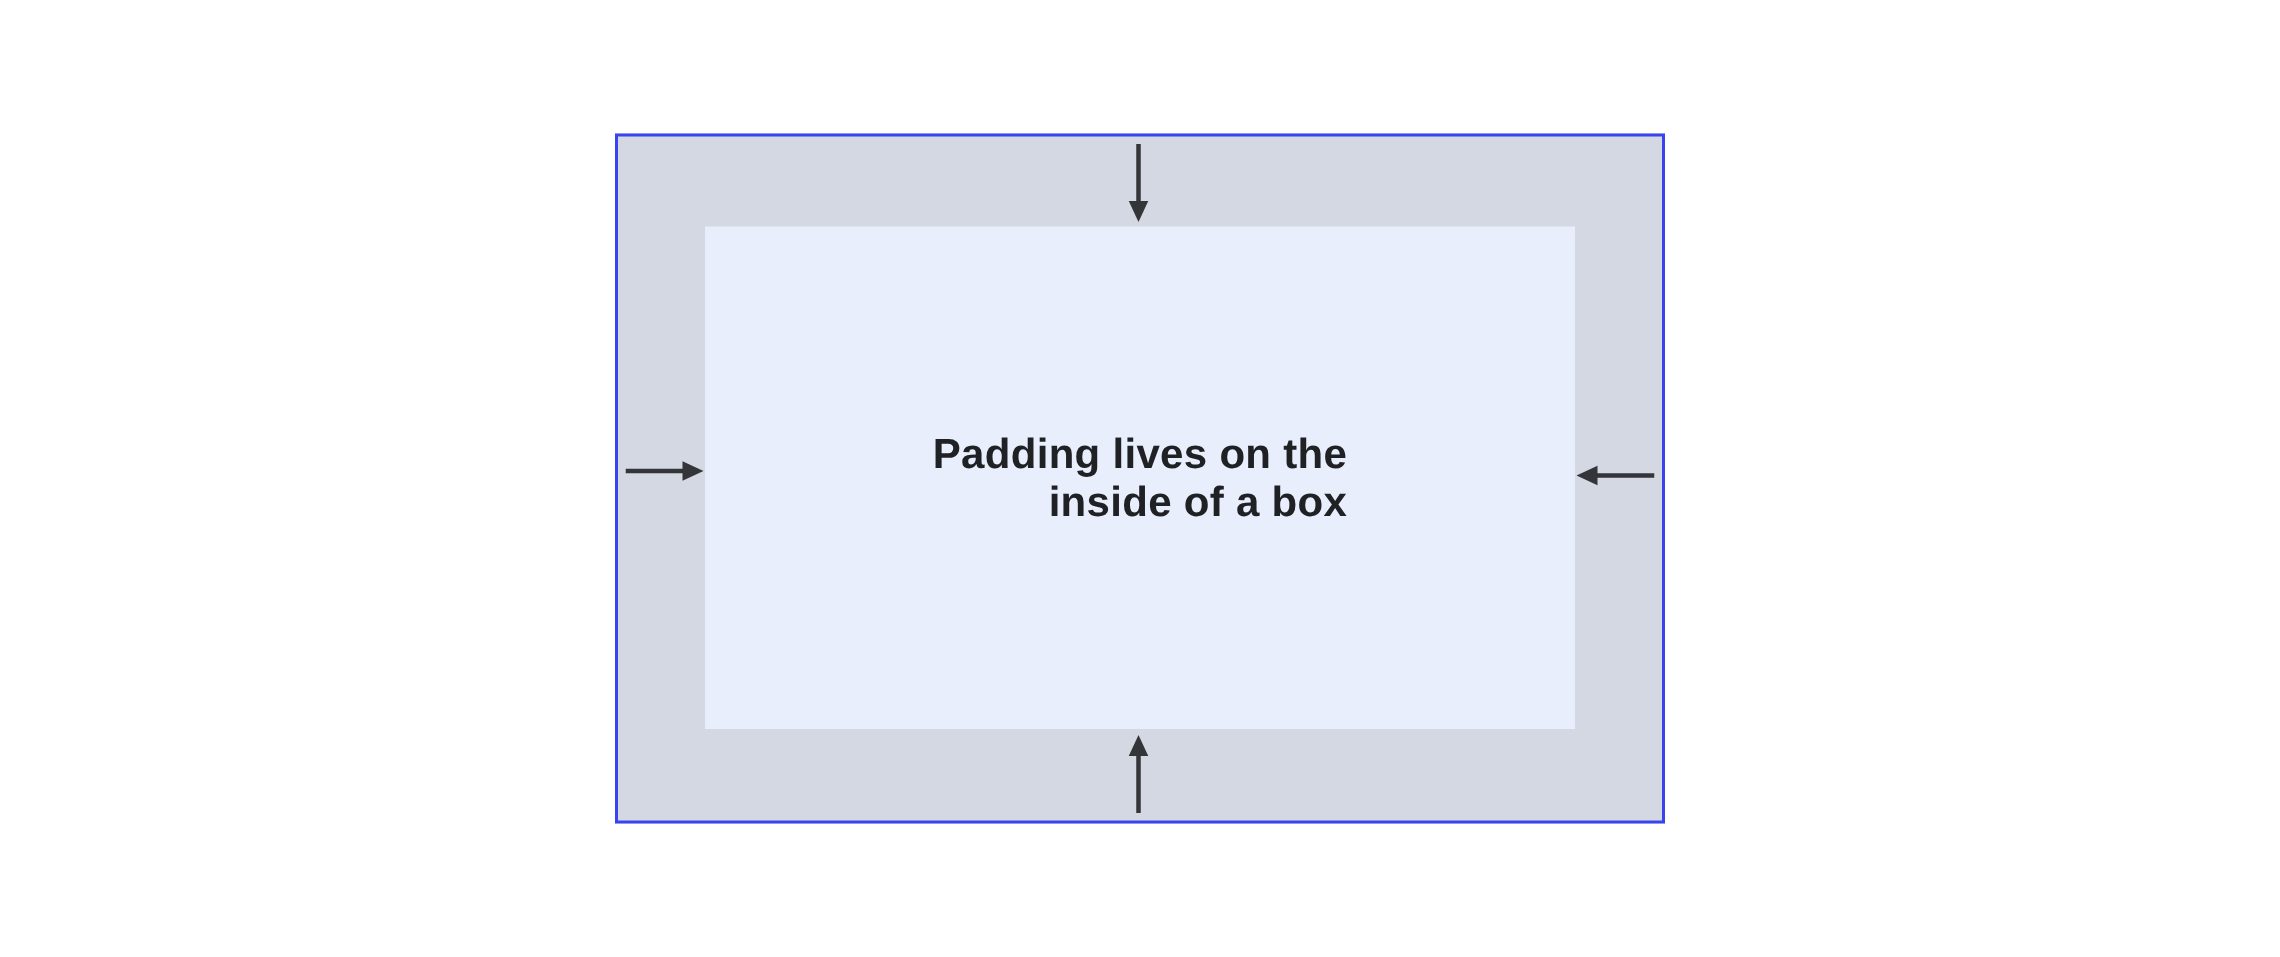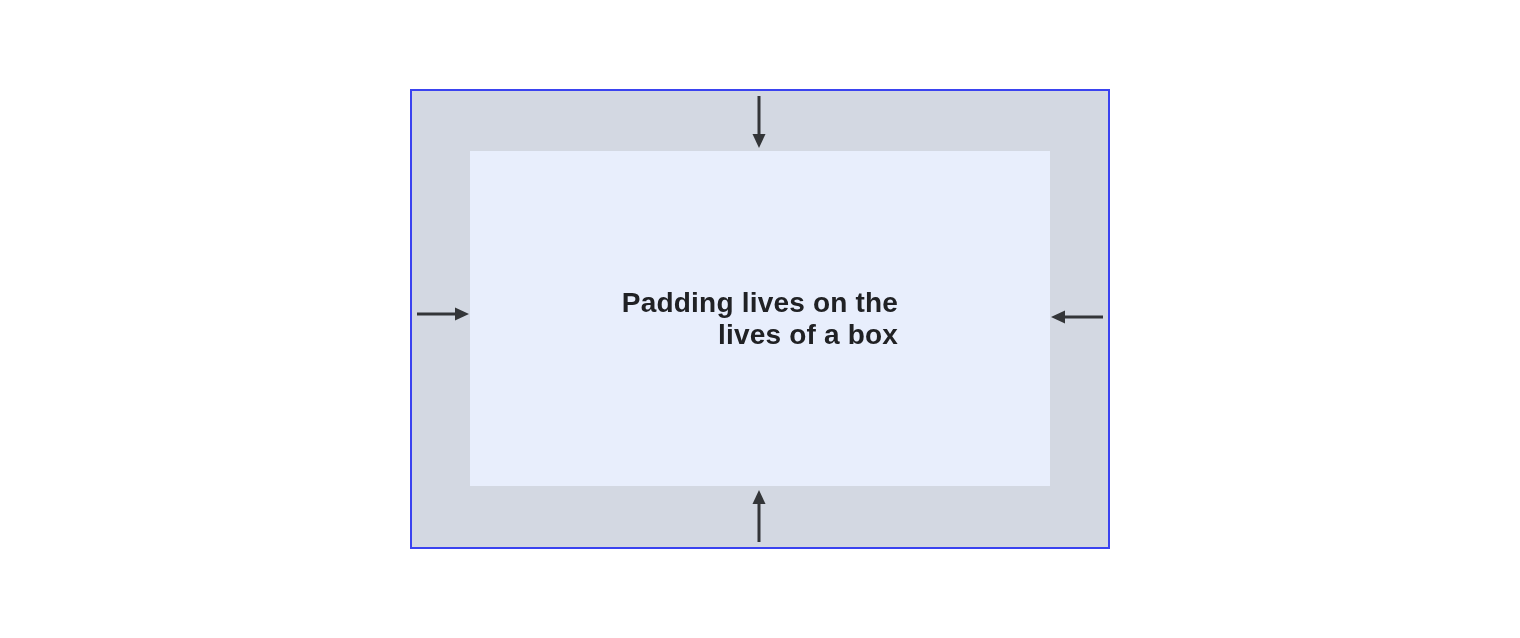--- a/index.html
+++ b/index.html
@@ -85,18 +85,18 @@
     </svg>
 
     <svg class="arrow arrow-right" viewBox="0 0 52 16" xmlns="http://www.w3.org/2000/svg">
       <line x1="52" y1="8" x2="12" y2="8"></line>
       <polygon points="14,1.5 14,14.5 0,8"></polygon>
     </svg>
 
     <div class="content-box">
       <div class="content-text">
         <div>Padding lives on the</div>
-        <div>lives of a box</div>
+        <div>inside of a box</div>
       </div>
     </div>
 
   </div>
 </div>
 
 </body></html>

